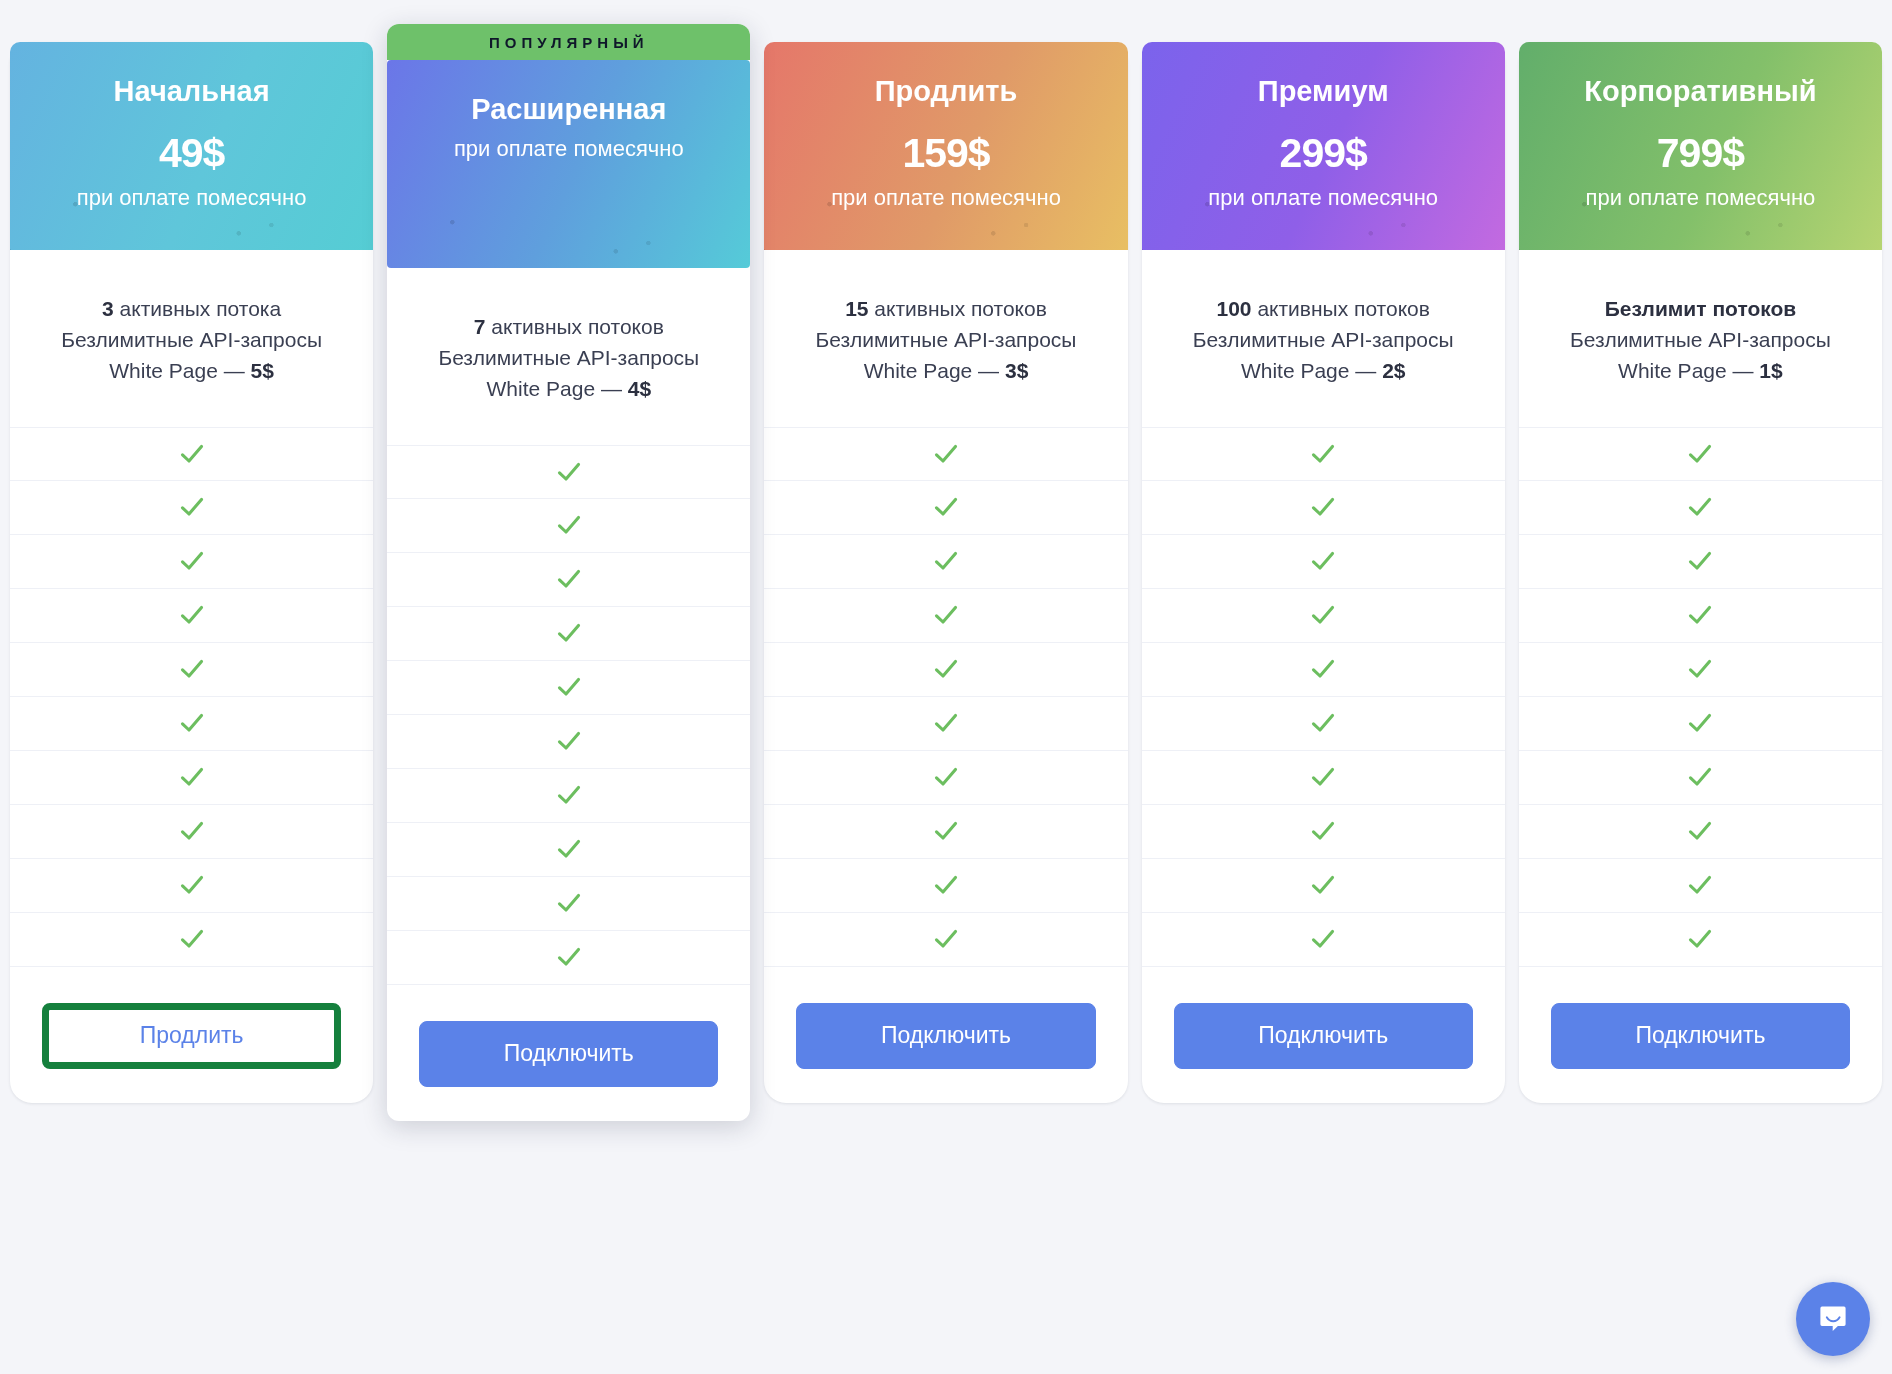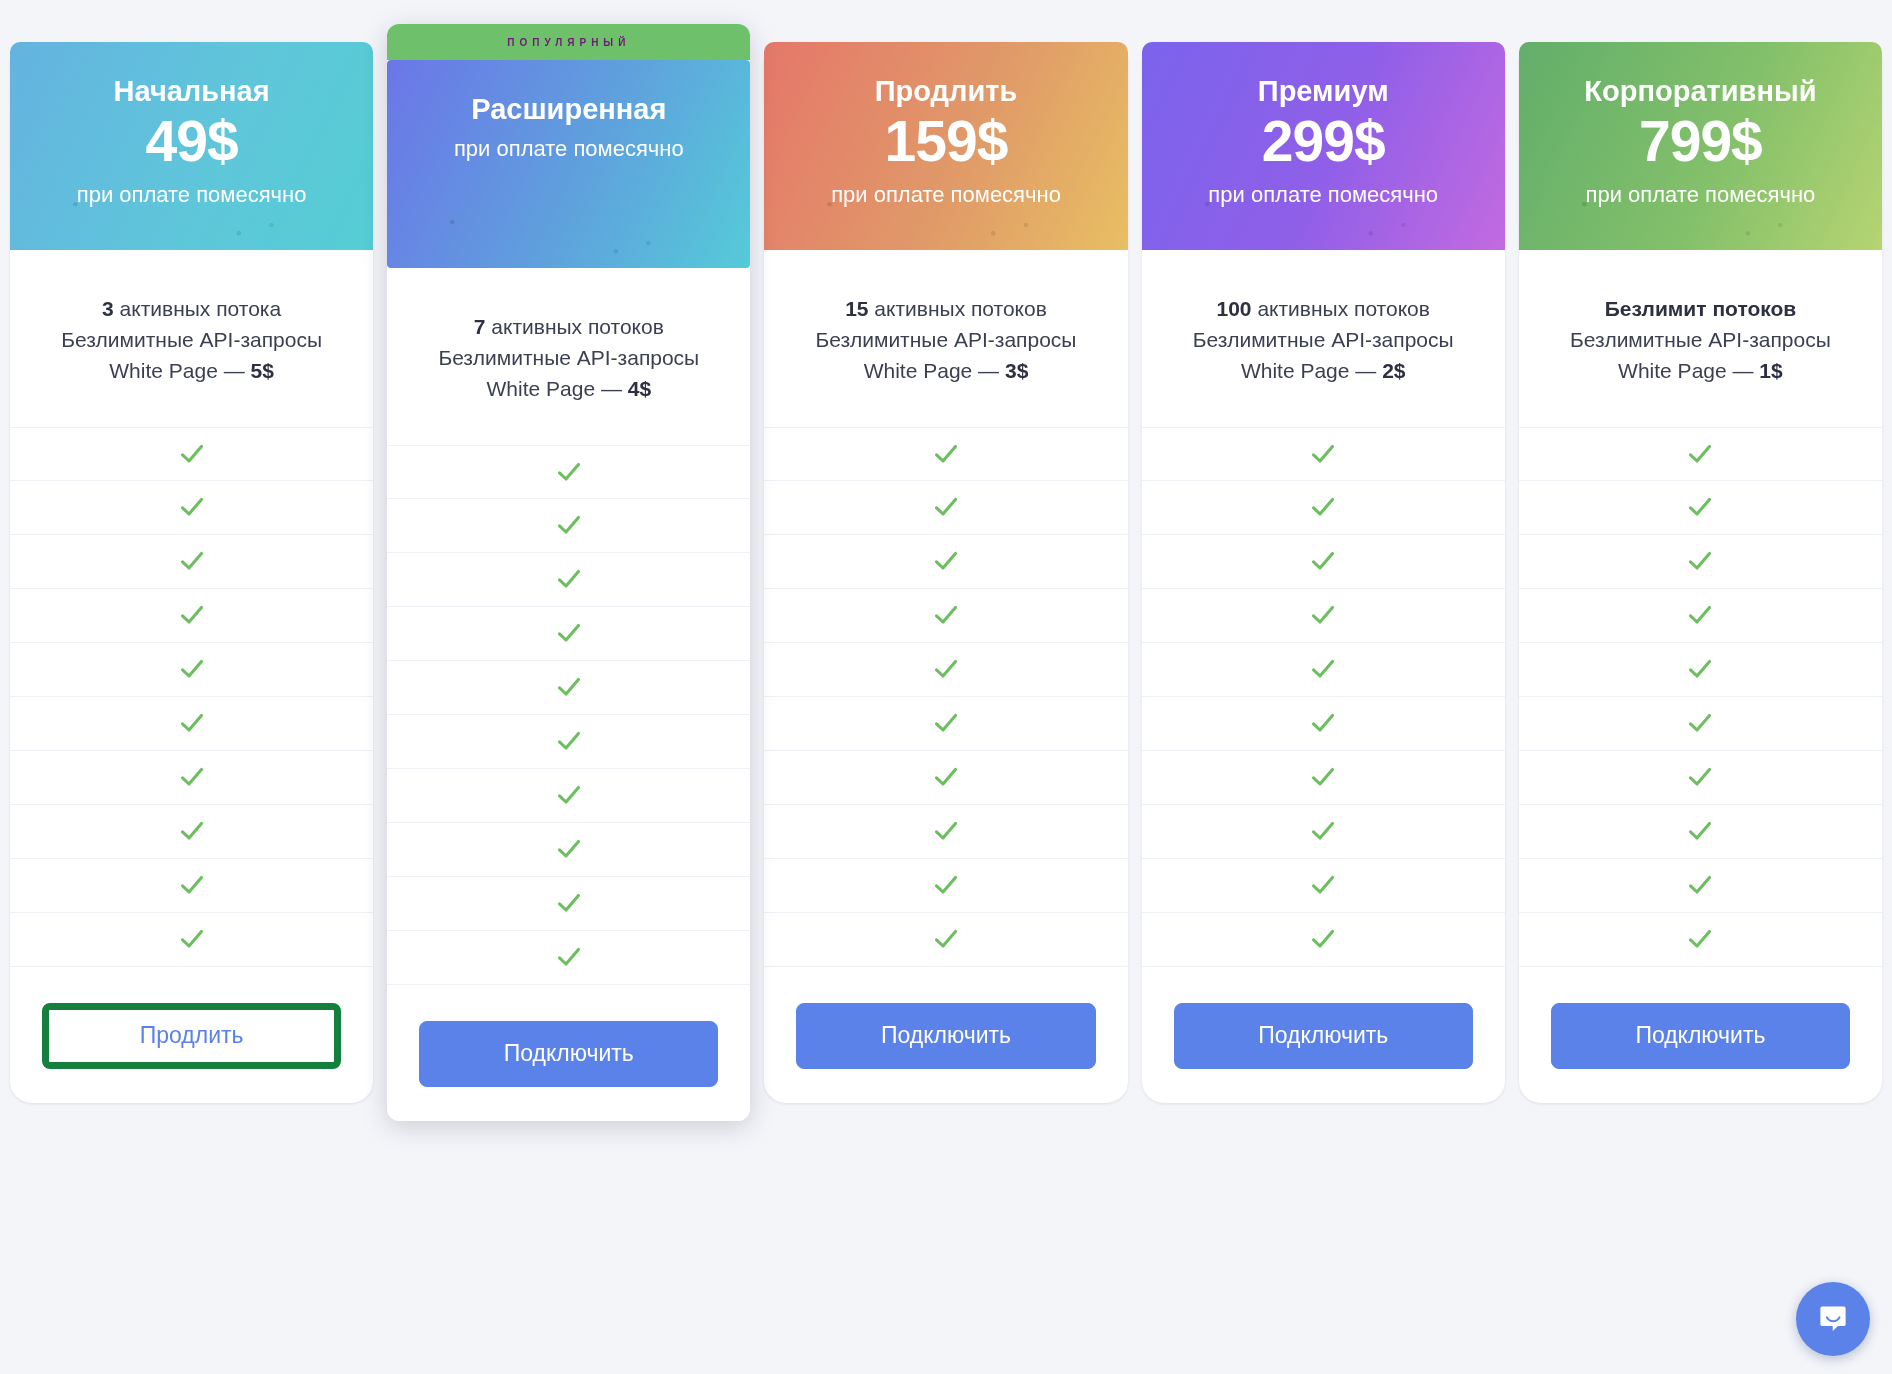--- a/index.html
+++ b/index.html
@@ -45,22 +45,22 @@
 
   
   .popular-badge {
     position: absolute;
     top: 0;
     left: 0;
     right: 0;
     height: 36px;
     background: #6ec16a;
     border-radius: 12px 12px 0 0;
-    color: #701a75;
-    font-size: 10px;
+    color: #0f172a;
+    font-size: 15px;
     font-weight: 700;
     letter-spacing: 5px;
     display: flex;
     align-items: center;
     justify-content: center;
     text-transform: uppercase;
   }
 
   
   .plan-head {
@@ -92,24 +92,24 @@
     position: relative;
     z-index: 2;
     font-size: 29px;
     font-weight: 700;
     line-height: 1.1;
   }
 
   .plan-price {
     position: relative;
     z-index: 2;
-    font-size: 57px;
+    font-size: 41px;
     font-weight: 700;
     line-height: 1.05;
-    margin-top: 4px;
+    margin-top: 24px;
     letter-spacing: -1px;
   }
 
   .plan-period {
     position: relative;
     z-index: 2;
     font-size: 22px;
     font-weight: 400;
     margin-top: 10px;
   }

